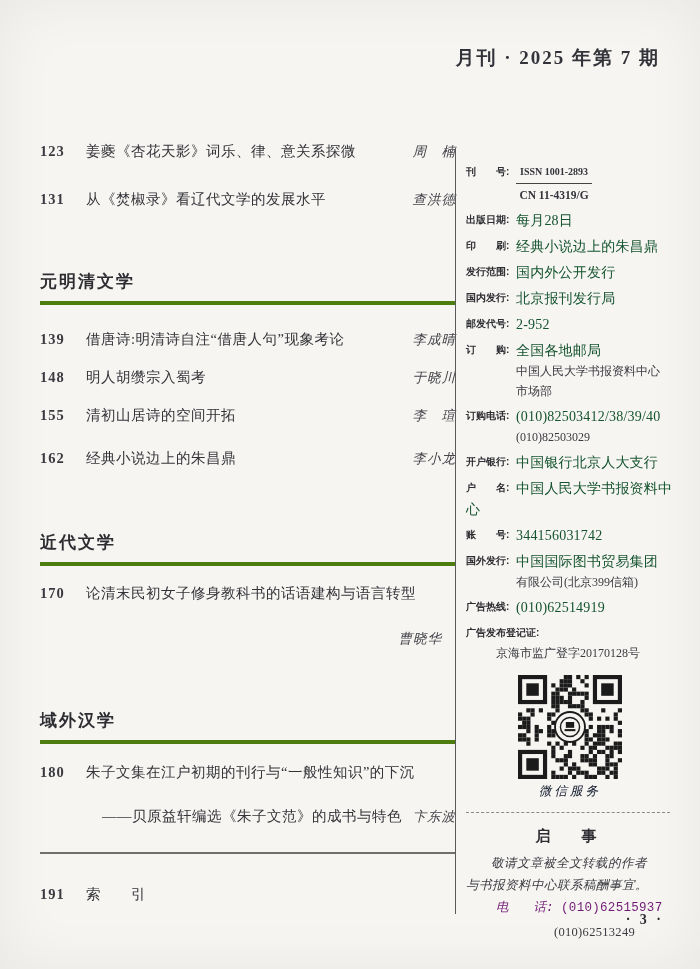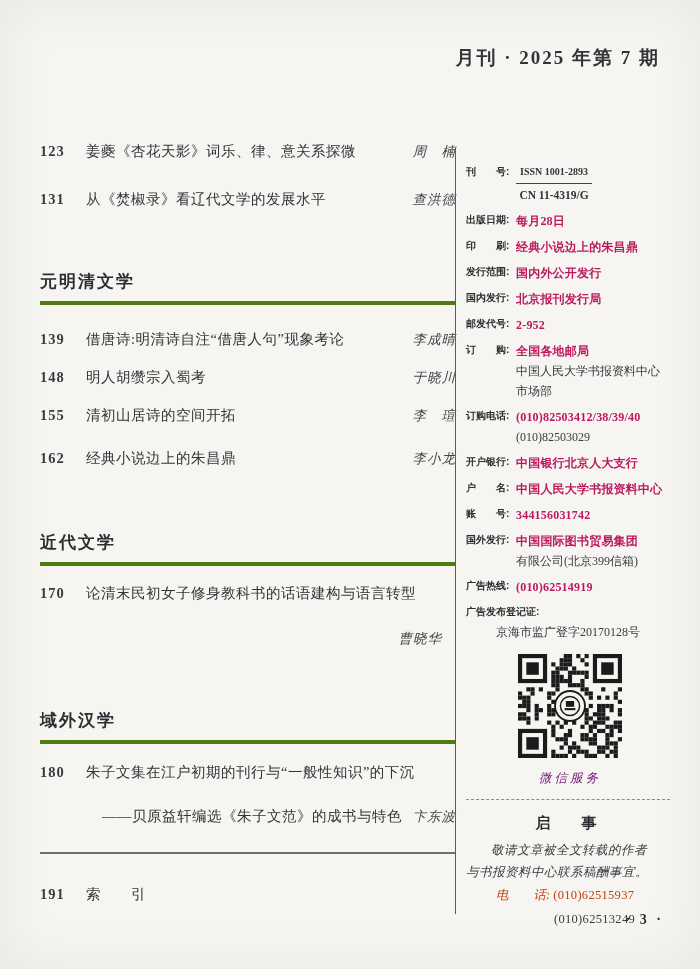--- a/index.html
+++ b/index.html
@@ -37,40 +37,40 @@
   .info{
     position:absolute;left:455px;top:148px;width:208px;height:752px;
     border-left:1px solid #5a5a5a;padding:14px 0 0 10px;box-sizing:content-box;
   }
   .info-row{margin-bottom:5px;line-height:20px;}
   .lbl{
     display:inline-block;min-width:50px;vertical-align:top;
     font-family:"Liberation Sans","DejaVu Sans",sans-serif;
     font-size:10px;font-weight:bold;color:#2d2d32;white-space:nowrap;
   }
-  .val{font-size:12px;color:#be185d;letter-spacing:0.2px;font-weight:bold;}
+  .val{font-size:14px;color:#14532d;letter-spacing:0.2px;}
   .cont{display:block;padding-left:50px;font-size:12px;color:#3a3a40;line-height:20px;}
   .cont2{display:block;padding-left:30px;font-size:12px;color:#3a3a40;line-height:20px;}
   .frac{display:inline-block;vertical-align:middle;text-align:center;}
   .frac-top{display:block;font-size:10px;font-weight:bold;color:#33333a;border-bottom:1px solid #444;padding:0 4px 1px;}
   .frac-bot{display:block;font-size:11.5px;font-weight:bold;color:#33333a;padding-top:1px;}
   
   .qr-wrap{width:104px;margin:12px auto 0;}
   .qr-wrap svg{display:block;width:104px;height:104px;fill:#1b1b1b;}
-  .qr-caption{text-align:center;font-size:12.5px;font-style:italic;letter-spacing:3px;color:#701a75;margin-top:12px;}
+  .qr-caption{text-align:center;font-size:12.5px;font-style:italic;letter-spacing:3px;color:#0f172a;margin-top:4px;}
   .dash-sep{border:0;border-top:1px dashed #8a8a8a;margin:12px 4px 0 0;}
   
   .notice{margin-top:14px;}
   .notice-title{
     text-align:center;font-family:"Liberation Sans","DejaVu Sans",sans-serif;
     font-size:15px;font-weight:bold;letter-spacing:8px;color:#2d2d32;
   }
   .notice-line{font-size:12.5px;font-style:italic;color:#3a3a40;line-height:22px;letter-spacing:0.5px;}
   .notice-line.first{text-indent:2em;margin-top:6px;}
-  .phone-row{font-size:12.5px;font-style:italic;color:#c2410c;line-height:24px;padding-left:30px;}
+  .phone-row{font-size:12.5px;font-style:italic;color:#701a75;line-height:24px;padding-left:30px;font-family:Liberation Mono, monospace;}
   .phone-num{font-style:normal;font-size:12.5px;letter-spacing:0.3px;}
   .phone-row2{font-size:12.5px;line-height:24px;padding-left:88px;color:#3a3a40;letter-spacing:0.3px;}
   
   .page-number{position:absolute;right:36px;top:912px;font-size:14px;font-weight:bold;letter-spacing:3px;color:#2d2d32;}
 </style>
 </head>
 <body>
 
 <div class="page">
 

